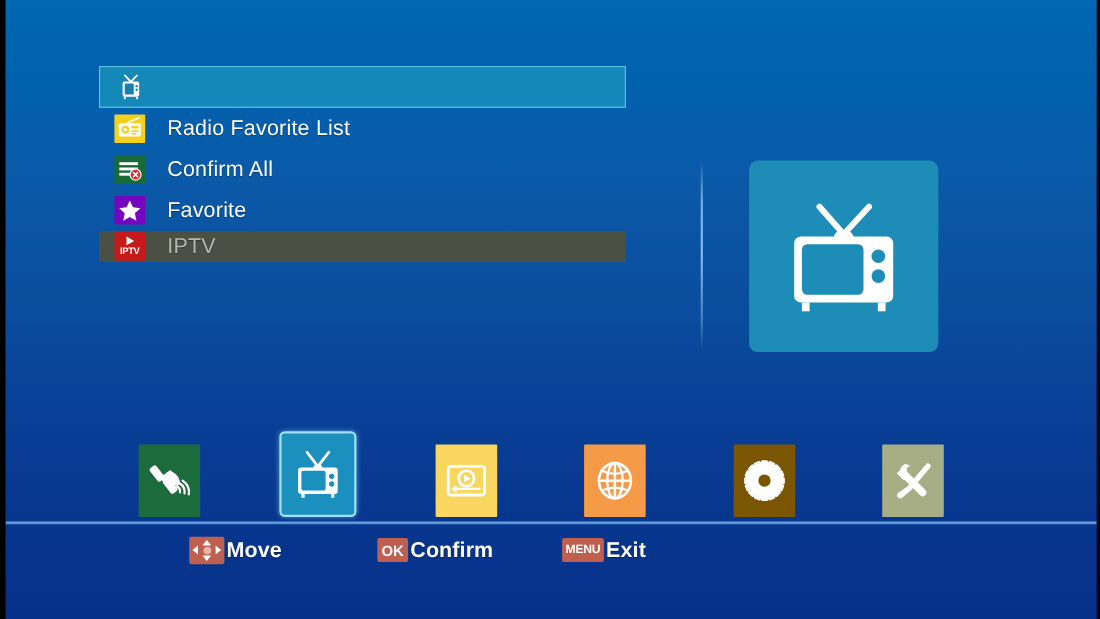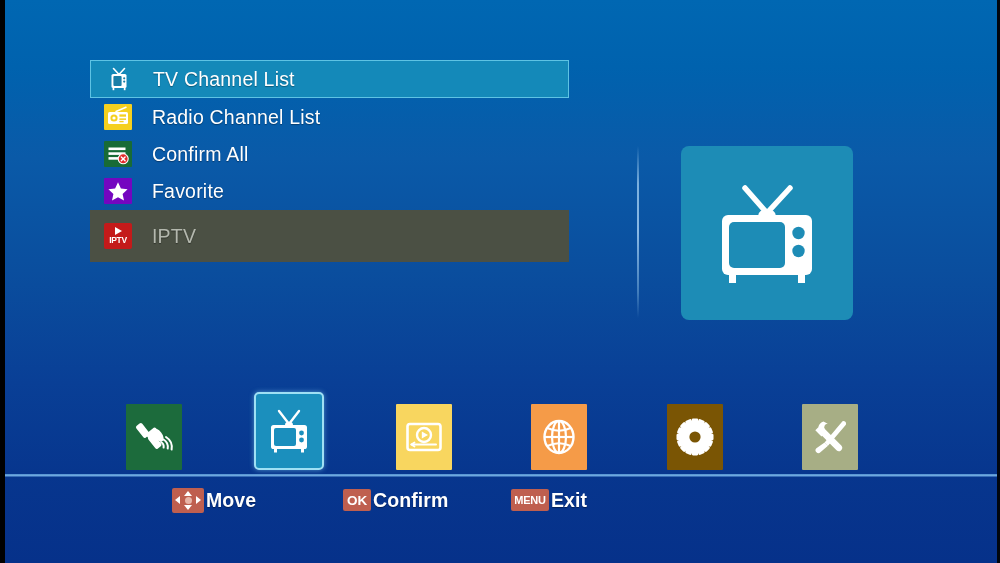--- a/index.html
+++ b/index.html
@@ -33,21 +33,21 @@
     margin-bottom: 1px;
     padding-left: 14px;
   }
   .menu-row.selected {
     background: #1489b9;
     border: 1px solid #5ec3e4;
     height: 38px;
   }
   .menu-row.disabled {
     background: #4b5044;
-    height: 52px;
+    height: 28px;
   }
   .menu-icon {
     width: 28px; height: 26px;
     flex: 0 0 28px;
     position: relative;
     margin-right: 20px;
   }
   .menu-label {
     font-size: 19.5px;
     color: #ffffff;
@@ -197,36 +197,35 @@
         <svg width="28" height="26" viewBox="0 0 28 26">
           <path d="M14 8.5 L8.5 2.5 M14 8.5 L19.5 2.5" stroke="#fff" stroke-width="1.6" fill="none" stroke-linecap="round"></path>
           <rect x="6.5" y="8" width="15" height="14" rx="1.6" fill="#fff"></rect>
           <rect x="8.4" y="10" width="8.2" height="10" rx="1" fill="#1a7fa8"></rect>
           <circle cx="19.2" cy="12.3" r="1.1" fill="#1a7fa8"></circle>
           <circle cx="19.2" cy="15.6" r="1.1" fill="#1a7fa8"></circle>
           <rect x="7.6" y="22" width="1.7" height="2.2" fill="#fff"></rect>
           <rect x="18.8" y="22" width="1.7" height="2.2" fill="#fff"></rect>
         </svg>
       </span>
-      <span class="menu-label">TV Channel List</span>
     </div>
 
     <div class="menu-row">
       <span class="menu-icon ic-radio">
         <svg width="28" height="26" viewBox="0 0 28 26">
           <path d="M12 7.5 L22 3.2" stroke="#fff" stroke-width="1.5" stroke-linecap="round"></path>
           <rect x="4" y="8" width="20" height="12" rx="1.6" fill="#fff"></rect>
           <circle cx="10" cy="14" r="3.6" fill="#f5d01f"></circle>
           <circle cx="10" cy="14" r="1.6" fill="#fff"></circle>
           <rect x="15.4" y="10.4" width="6.6" height="2.3" fill="#f5d01f"></rect>
           <rect x="15.4" y="14.4" width="6.6" height="1.5" fill="#f5d01f"></rect>
           <rect x="15.4" y="16.9" width="4.2" height="1.4" fill="#f5d01f"></rect>
         </svg>
       </span>
-      <span class="menu-label">Radio Channel List</span>
+      <span class="menu-label">Radio Favorite List</span>
     </div>
 
     <div class="menu-row">
       <span class="menu-icon ic-del">
         <svg width="28" height="26" viewBox="0 0 28 26">
           <rect x="4.5" y="6.5" width="17" height="2.6" fill="#fff"></rect>
           <rect x="4.5" y="11.3" width="17" height="2.6" fill="#fff"></rect>
           <rect x="4.5" y="16.1" width="11" height="2.6" fill="#fff"></rect>
           <circle cx="19.2" cy="17.8" r="5" fill="#e02a2a" stroke="#fff" stroke-width="1.1"></circle>
           <path d="M17.3 15.9 L21.1 19.7 M21.1 15.9 L17.3 19.7" stroke="#fff" stroke-width="1.4" stroke-linecap="round"></path>

